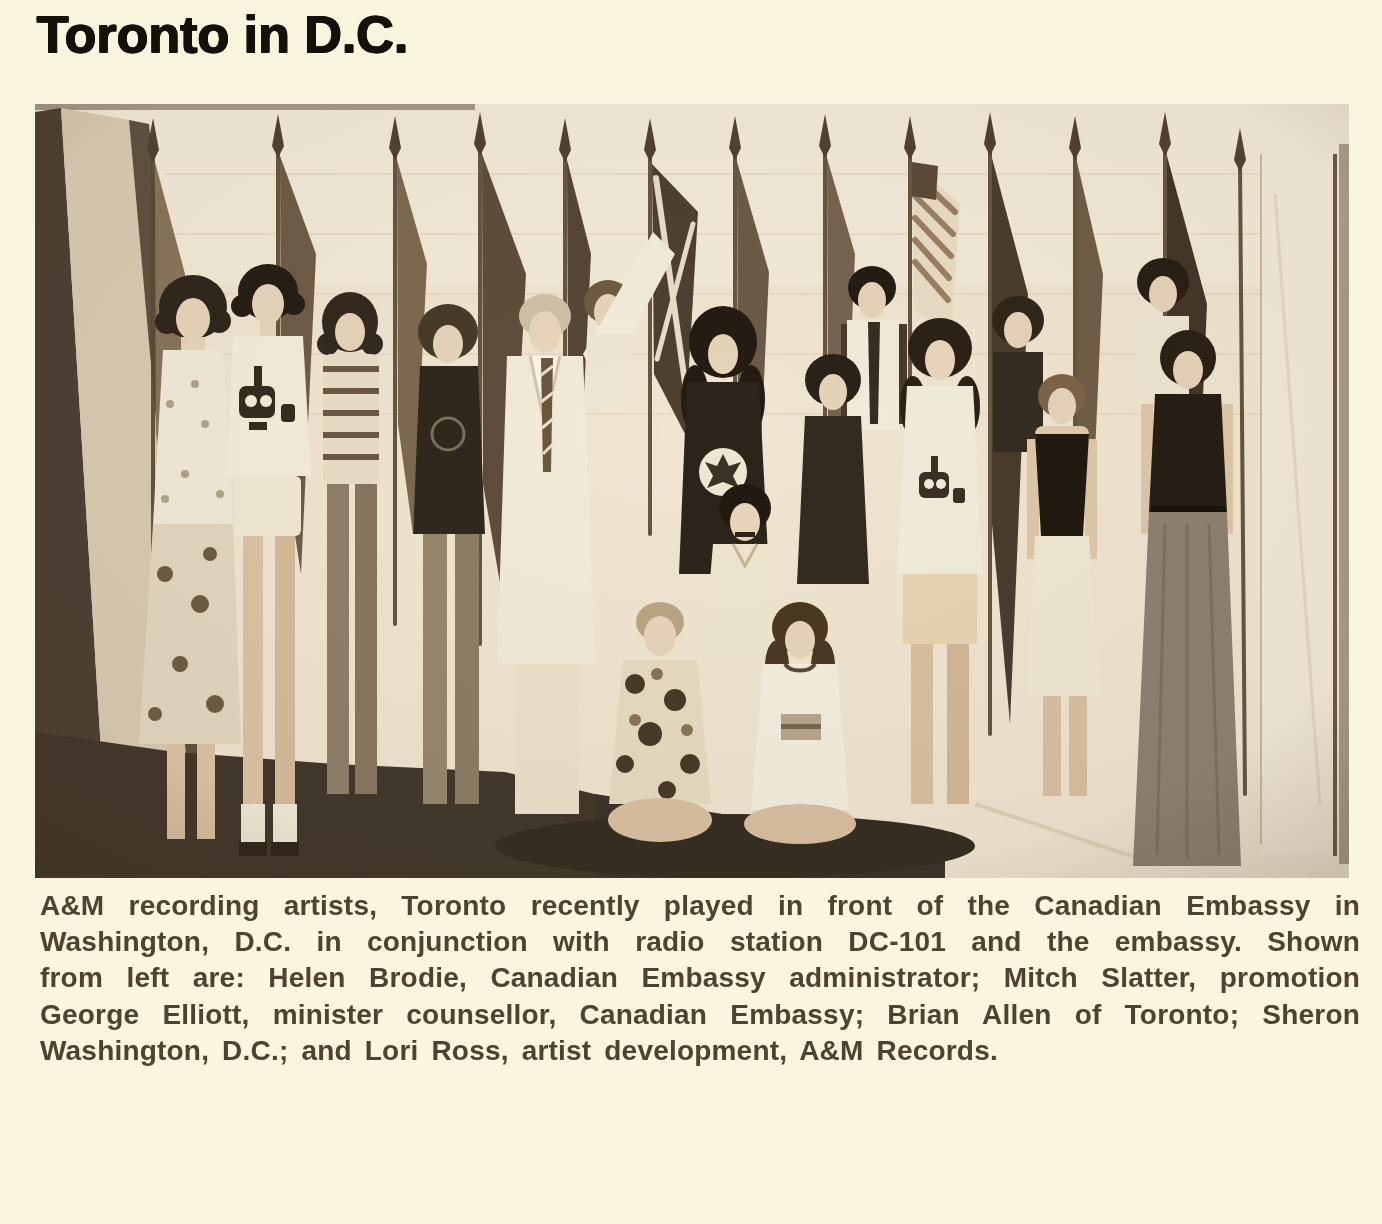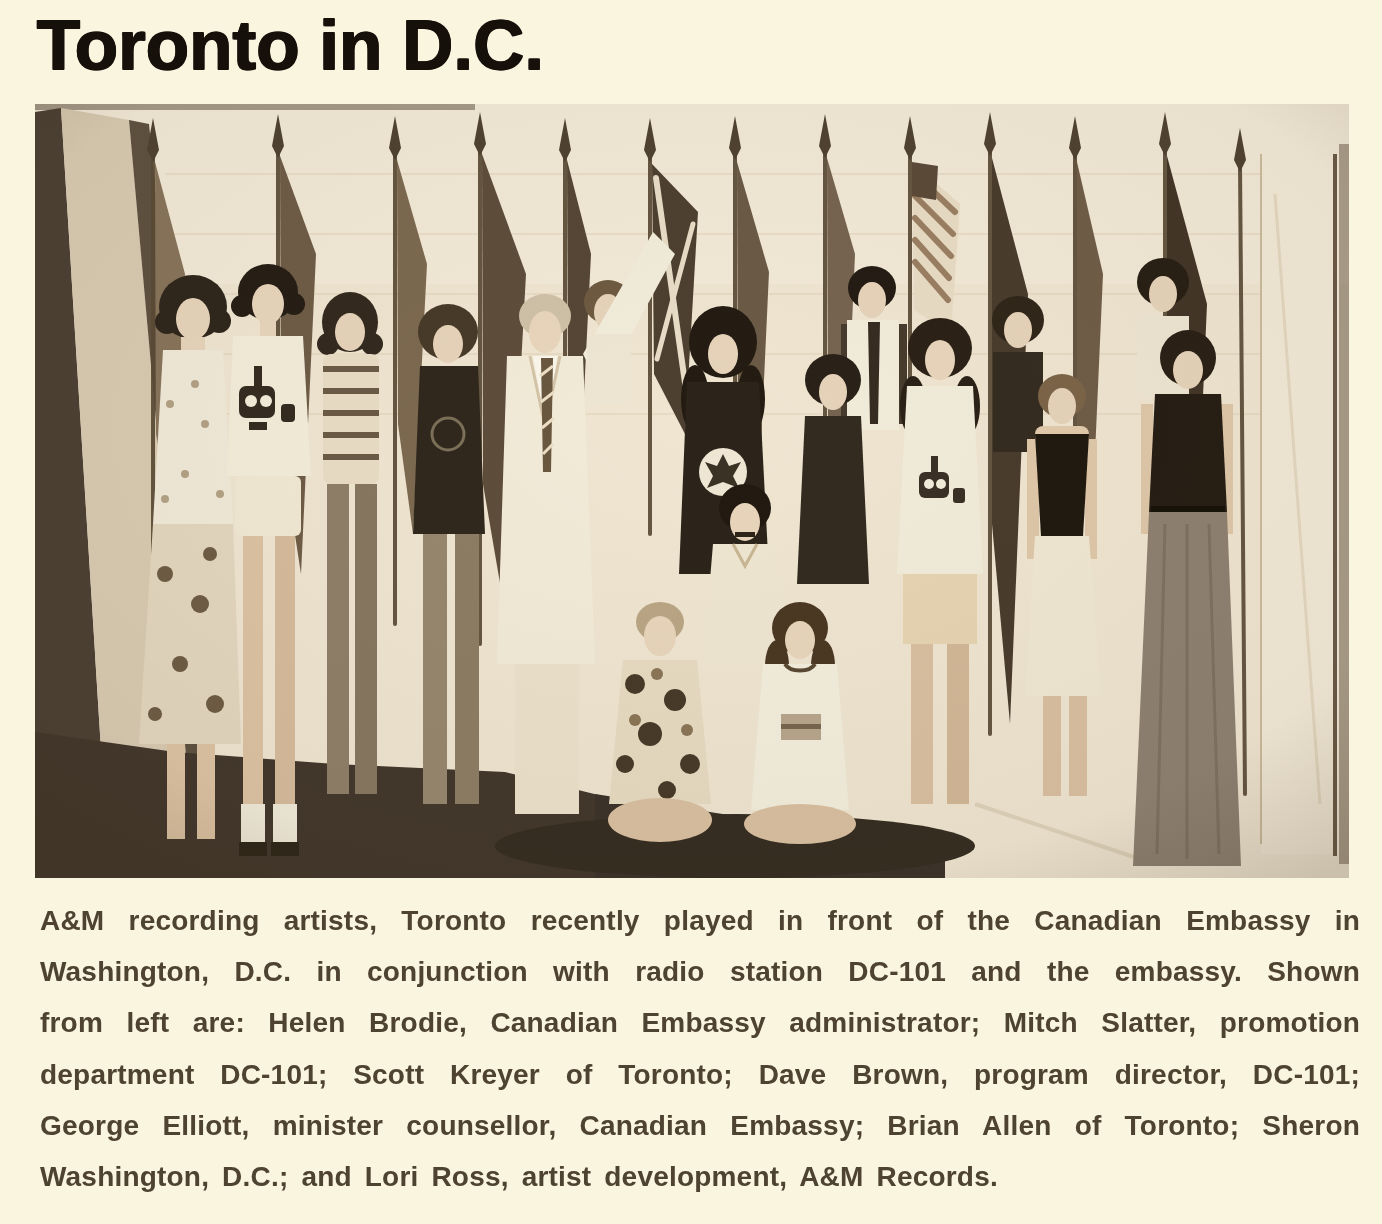--- a/index.html
+++ b/index.html
@@ -3,36 +3,36 @@
 <meta charset="utf-8">
 <style>
   html,body{margin:0;padding:0;background:#efead2;}
   .page{
     position:relative;width:1382px;height:1224px;overflow:hidden;
     background:#f9f5de;
     font-family:"Liberation Sans",sans-serif;
   }
   .headline{
     position:absolute;left:36px;top:4px;margin:0;
-    font-size:71px;font-weight:700;letter-spacing:0;
+    font-size:52px;font-weight:700;letter-spacing:0;
     color:#16100b;
     text-shadow:1.4px 0 currentColor,0 1px currentColor,1.4px 1px currentColor;
     white-space:nowrap;
   }
   .photo-frame{
     position:absolute;left:35px;top:104px;width:1314px;height:774px;
     background:#efe5d1;
   }
   .photo-frame svg{display:block;width:100%;height:100%;}
   .caption{
     position:absolute;left:40px;top:888px;width:1320px;
     font-size:28px;font-weight:700;color:#4e4230;
     line-height:36.2px;letter-spacing:.2px;word-spacing:5px;
   }
-  .cap-line{text-align:justify;text-align-last:justify;margin-top:15px;}
+  .cap-line{text-align:justify;text-align-last:justify;}
   .cap-line.last{text-align:justify;text-align-last:left;}
 </style>
 </head>
 <body>
 
 <div class="page">
 
   <h1 class="headline">Toronto in D.C.</h1>
 
   <div class="photo-frame" role="img" aria-label="Sepia halftone photograph of sixteen people — the band Toronto, DC-101 radio staff, embassy and label executives — posing in two rows in front of a line of draped flags on poles inside the Canadian Embassy; two men kneel at front center, a man in a light suit and striped tie stands at left of center, dark floor shadow runs along the bottom.">
@@ -367,18 +367,17 @@
       </g>
 
       <rect x="0" y="0" width="1314" height="774" fill="url(#vig)"></rect>
     </svg>
   </div>
 
   <div class="caption">
     <div class="cap-line">A&amp;M recording artists, Toronto recently played in front of the Canadian Embassy in</div>
     <div class="cap-line">Washington, D.C. in conjunction with radio station DC-101 and the embassy. Shown</div>
     <div class="cap-line">from left are: Helen Brodie, Canadian Embassy administrator; Mitch Slatter, promotion</div>
-    <div class="cap-line">department DC-101; Scott Kreyer of Toronto; Dave Brown, program director, DC-101;</div>
     <div class="cap-line">George Elliott, minister counsellor, Canadian Embassy; Brian Allen of Toronto; Sheron</div>
     <div class="cap-line last">Washington, D.C.; and Lori Ross, artist development, A&amp;M Records.</div>
   </div>
 
 </div>
 
 </body></html>

